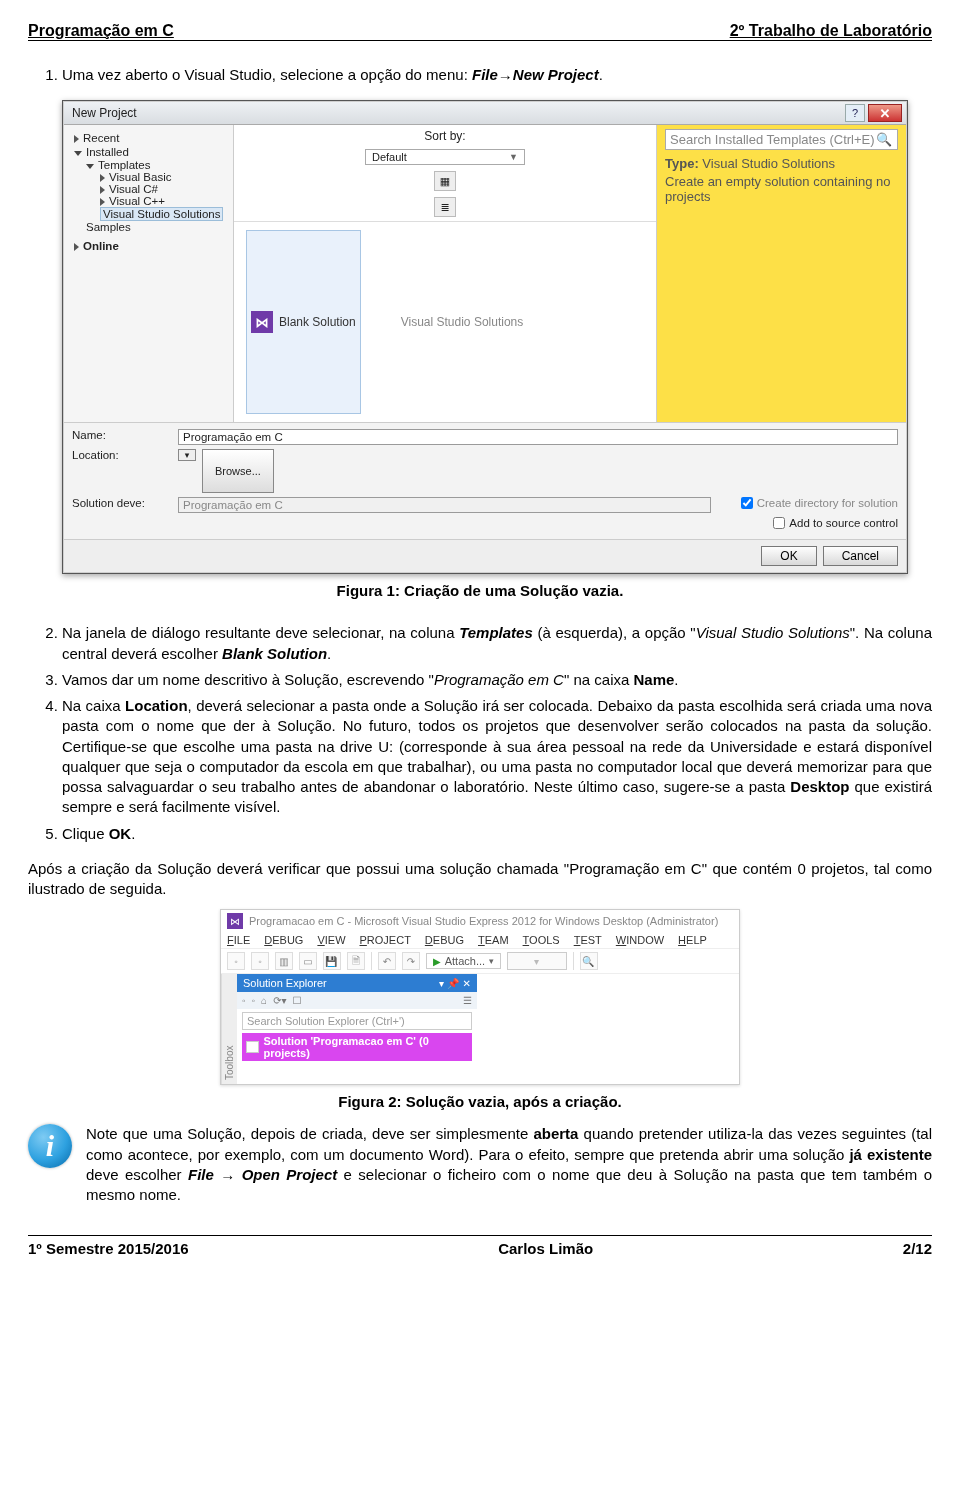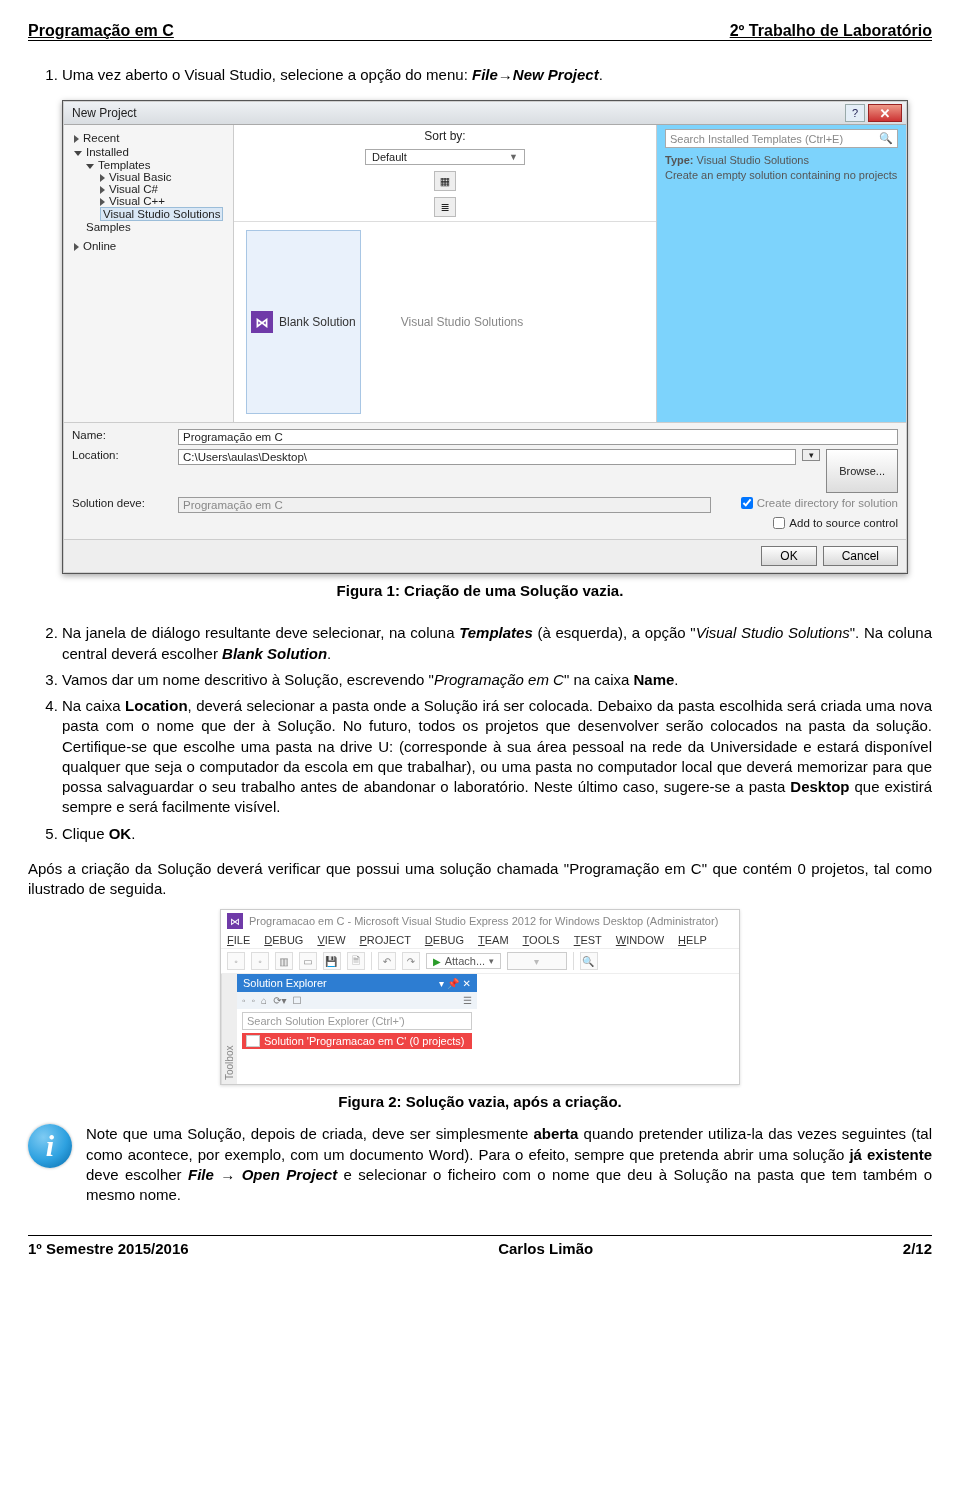--- a/index.html
+++ b/index.html
@@ -65,21 +65,21 @@
   .tri-d { border-left:4px solid transparent; border-right:4px solid transparent; border-top:5px solid #444;}
   .dlg-center { flex:1; background:#fff; padding:0; font-size:12px; color:#222;}
   .dlg-center-top { display:flex; align-items:center; padding:4px 6px; gap:6px; border-bottom:1px solid #ddd;flex-direction:column;}
   .dlg-sortbox { border:1px solid #aaa; background:#fff; padding:1px 6px; width:160px; font-size:11px; display:flex; justify-content:space-between; align-items:center;}
   .small-chev { font-size:9px; color:#666;}
   .view-btn { width:22px; height:20px; border:1px solid #bbb; background:#eee; display:flex; align-items:center; justify-content:center; font-size:11px; cursor:pointer;}
   .center-items { display:flex; gap:40px; padding:8px 12px; background:#fff; min-height:200px;}
   .tpl-item { display:flex; align-items:center; gap:6px; font-size:12px; color:#333; }
   .tpl-item .vs-icon { width:22px; height:22px; background:#6f3aa8; color:#fff; display:flex; align-items:center; justify-content:center; font-size:13px; font-weight:bold;}
   .tpl-item.sel-box { background:#e9f1fb; border:1px solid #a8c6e4; padding:2px 4px;}
-  .dlg-right { width:250px; padding:4px 8px 8px; font-size:11px; color:#555; background:#7dd3fc; border-left:1px solid #ccc;}
+  .dlg-right { width:250px; padding:4px 8px 8px; font-size:13px; color:#555; background:#fde047; border-left:1px solid #ccc;}
   .dlg-right .search { border:1px solid #aaa; background:#fff; padding:2px 4px; color:#888; display:flex; align-items:center; justify-content:space-between; margin-bottom:6px;}
   .dlg-form { padding:6px 8px; background:#f3f3f3; border-top:1px solid #ccc; font-size:11.5px; color:#222;}
   .dlg-form .frow { display:flex; align-items:flex-start; gap:6px; margin-bottom:4px;}
   .dlg-form .flabel { width:100px; }
   .dlg-form .finput { flex:1; border:1px solid #9a9a9a; background:#fff; padding:1px 4px; font-size:11.5px; color:#222;}
   .dlg-form .finput.ro { background:#f0f0f0; color:#888;}
   .dlg-form .fbtn { border:1px solid #888; background:linear-gradient(#fff,#ddd); padding:15px 12px; font-size:11px; cursor:pointer;}
   .dlg-form .combo { width:18px; border:1px solid #888; background:#eee; text-align:center; font-size:9px; cursor:pointer;}
   .dlg-form .chk { display:flex; align-items:center; gap:4px; }
   .dlg-form input[type=checkbox]{ width:12px; height:12px; margin:0;}
@@ -97,21 +97,21 @@
   .vs-tool .attach { border:1px solid #ccc; padding:1px 6px; color:#555; display:flex; align-items:center; gap:4px; cursor:pointer;}
   .vs-tool .attach .play { color:#2a9c2a; font-size:10px;}
   .vs-body { display:flex; }
   .vs-toolbox { writing-mode: vertical-rl; transform: rotate(180deg); background:#eee; color:#888; padding:4px 2px; font-size:10px; border-right:1px solid #ddd;}
   .vs-se { width:240px; }
   .vs-se-titlebar { background:#2d7dd2; color:#fff; padding:3px 6px; display:flex; justify-content:space-between; align-items:flex-start;}
   .vs-se-titlebar .pin { font-size:10px; cursor:pointer;}
   .vs-se-tools { background:#eef3f8; padding:3px 5px; display:flex; gap:6px; font-size:10px; color:#777;}
   .vs-se-tools .t { cursor:pointer;}
   .vs-se-search { border:1px solid #ccc; padding:2px 4px; color:#999; margin:3px 5px;}
-  .vs-se-item { background:#ef4444; color:#fff; margin:3px 5px 6px; padding:2px 4px; display:flex; align-items:center; gap:4px;}
+  .vs-se-item { background:#d946ef; color:#fff; margin:3px 5px 6px; padding:2px 4px; display:flex; align-items:center; gap:4px;font-weight:bold;}
   .vs-se-item .sol-ico { width:14px; height:12px; background:#fff; border:1px solid #ccc; position:relative;}
   .underline-first::first-letter { text-decoration: underline; }
 </style>
 </head>
 <body>
 
 <div class="page-header">
   <span>Programação em C</span>
   <span>2º Trabalho de Laboratório</span>
 </div>
@@ -133,21 +133,21 @@
     <div class="dlg-row" style="min-height:238px;">
       <div class="dlg-left">
         <div class="tree-item"><span class="tri tri-r"></span><span>Recent</span></div>
         <div class="tree-item"><span class="tri tri-d"></span><span>Installed</span></div>
         <div class="tree-sub"><span class="tri tri-d"></span><span>Templates</span></div>
         <div class="tree-sub2"><span class="tri tri-r"></span><span>Visual Basic</span></div>
         <div class="tree-sub2"><span class="tri tri-r"></span><span>Visual C#</span></div>
         <div class="tree-sub2"><span class="tri tri-r"></span><span>Visual C++</span></div>
         <div class="tree-sub2"><span class="sel">Visual Studio Solutions</span></div>
         <div class="tree-sub">Samples</div>
-        <div class="tree-item" style="margin-top:6px;"><span class="tri tri-r"></span><span>Online</span></div>
+        <div class="tree-item" style="margin-top:6px;font-weight:bold;"><span class="tri tri-r"></span><span>Online</span></div>
       </div>
       <div class="dlg-center">
         <div class="dlg-center-top">
           <span>Sort by:</span>
           <div class="dlg-sortbox">
             <span>Default</span>
             <span class="small-chev">▼</span>
           </div>
           <div class="view-btn">▦</div>
           <div class="view-btn">≣</div>
@@ -171,21 +171,20 @@
         <div style="margin-top:3px;">Create an empty solution containing no projects</div>
       </div>
     </div>
     <div class="dlg-form">
       <div class="frow">
         <span class="flabel">Name:</span>
         <div class="finput">Programação em C</div>
       </div>
       <div class="frow">
         <span class="flabel">Location:</span>
-        <div class="finput">C:\Users\aulas\Desktop\</div>
         <div class="combo">▾</div>
         <div class="fbtn">Browse...</div>
       </div>
       <div class="frow">
         <span class="flabel">Solution deve:</span>
         <div class="finput ro">Programação em C</div>
         <div style="width:18px;"></div>
         <div class="chk" style="flex:0 0 auto;">
           <input type="checkbox" checked="" style="">
           <span style="color:#888;">Create directory for solution</span>

